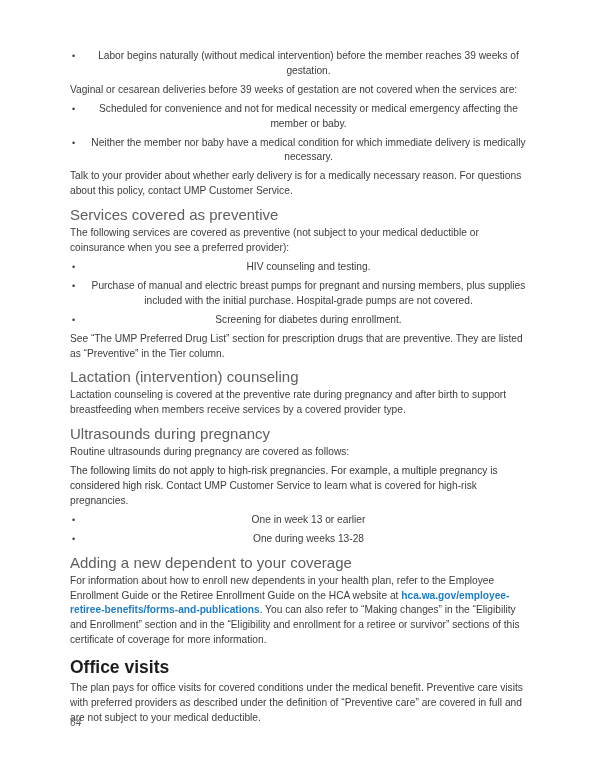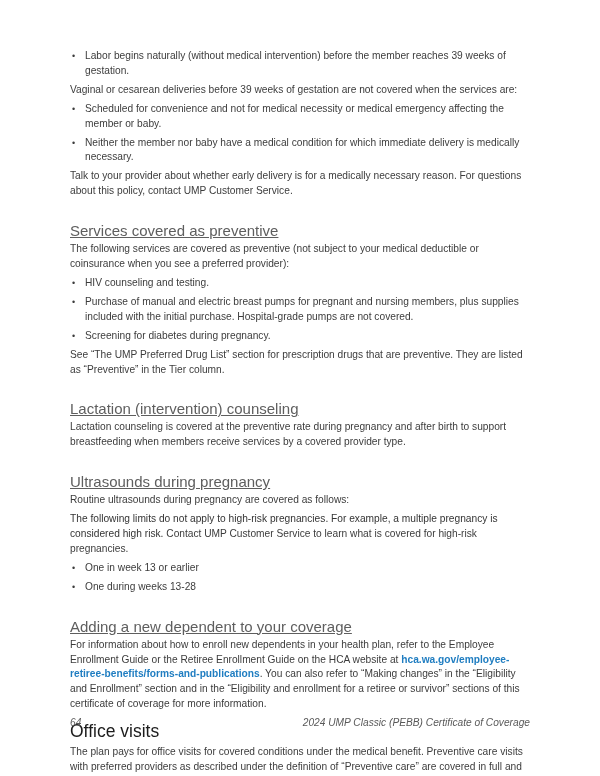--- a/index.html
+++ b/index.html
@@ -4,23 +4,23 @@
 <style>
   html,body { margin:0; padding:0; background:#ffffff; }
   .page {
     position:relative; width:600px; height:776px; background:#ffffff;
     font-family:"Liberation Sans", sans-serif; color:#3c3c3c; overflow:hidden;
   }
   .content { position:absolute; left:70px; width:462px; top:49px; }
   .para { font-size:10.2px; line-height:14.9px; margin:0 0 4px 0; }
   .bullet { display:flex; font-size:10.2px; line-height:14.9px; margin:0 0 4px 0; }
   .bm { flex:none; width:13px; padding-left:2px; font-size:9px; line-height:14.9px; color:#3c3c3c; }
-  .bt { flex:1; }
-  .h2 { font-size:15px; font-weight:400; color:#5e5e5e; line-height:19px; margin:22px 0 2px 0;text-decoration:underline; }
-  .h1 { font-size:17.5px; font-weight:400; color:#1c1c1c; line-height:22px; margin:8px 0 3px 0; }
+  .bt { flex:1;text-align:center; }
+  .h2 { font-size:15px; font-weight:400; color:#5e5e5e; line-height:19px; margin:6px 0 2px 0; }
+  .h1 { font-size:17.5px; font-weight:700; color:#1c1c1c; line-height:22px; margin:8px 0 3px 0; }
   .b  { font-weight:400; color:#343434; }
   .link { color:var(--link,#1f7dc1); font-weight:700; text-decoration:none; overflow-wrap:anywhere; cursor:pointer; }
   .footer {
     position:absolute; left:70px; right:70px; top:717px;
     display:flex; justify-content:space-between; align-items:flex-end;
     font-size:10.2px; font-style:italic; color:#595959;
   }
 </style>
 </head>
 <body>
@@ -56,21 +56,21 @@
         <span class="bt">HIV counseling and testing.</span>
       </div>
 
     <div class="bullet">
         <span class="bm">•</span>
         <span class="bt">Purchase of manual and electric breast pumps for pregnant and nursing members, plus supplies included with the initial purchase. Hospital-grade pumps are not covered.</span>
       </div>
 
     <div class="bullet">
         <span class="bm">•</span>
-        <span class="bt">Screening for diabetes during pregnancy.</span>
+        <span class="bt">Screening for diabetes during enrollment.</span>
       </div>
 
     <p class="para">See “The UMP Preferred Drug List” section for prescription drugs that are preventive. They are listed as “Preventive” in the Tier column.</p>
 
     <h2 class="h2">Lactation (intervention) counseling</h2>
 
     <p class="para">Lactation counseling is covered at the preventive rate during pregnancy and after birth to support breastfeeding when members receive services by a covered provider type.</p>
 
 
     <h2 class="h2">Ultrasounds during pregnancy</h2>
@@ -94,15 +94,14 @@
     <p class="para"><span>For information about how to enroll new dependents in your health plan, refer to the Employee Enrollment Guide or the Retiree Enrollment Guide on the HCA website at </span><a class="link">hca.wa.gov/employee-retiree-benefits/forms-and-publications</a><span>. You can also refer to “Making changes” in the “Eligibility and Enrollment” section and in the “Eligibility and enrollment for a retiree or survivor” sections of this certificate of coverage for more information.</span></p>
 
     <h1 class="h1">Office visits</h1>
 
     <p class="para">The plan pays for office visits for covered conditions under the medical benefit. Preventive care visits with preferred providers as described under the definition of “Preventive care” are covered in full and are not subject to your medical deductible.</p>
 
   </div>
 
   <div class="footer">
     <span>64</span>
-    <span>2024 UMP Classic (PEBB) Certificate of Coverage</span>
   </div>
 </div>
 
 </body></html>

